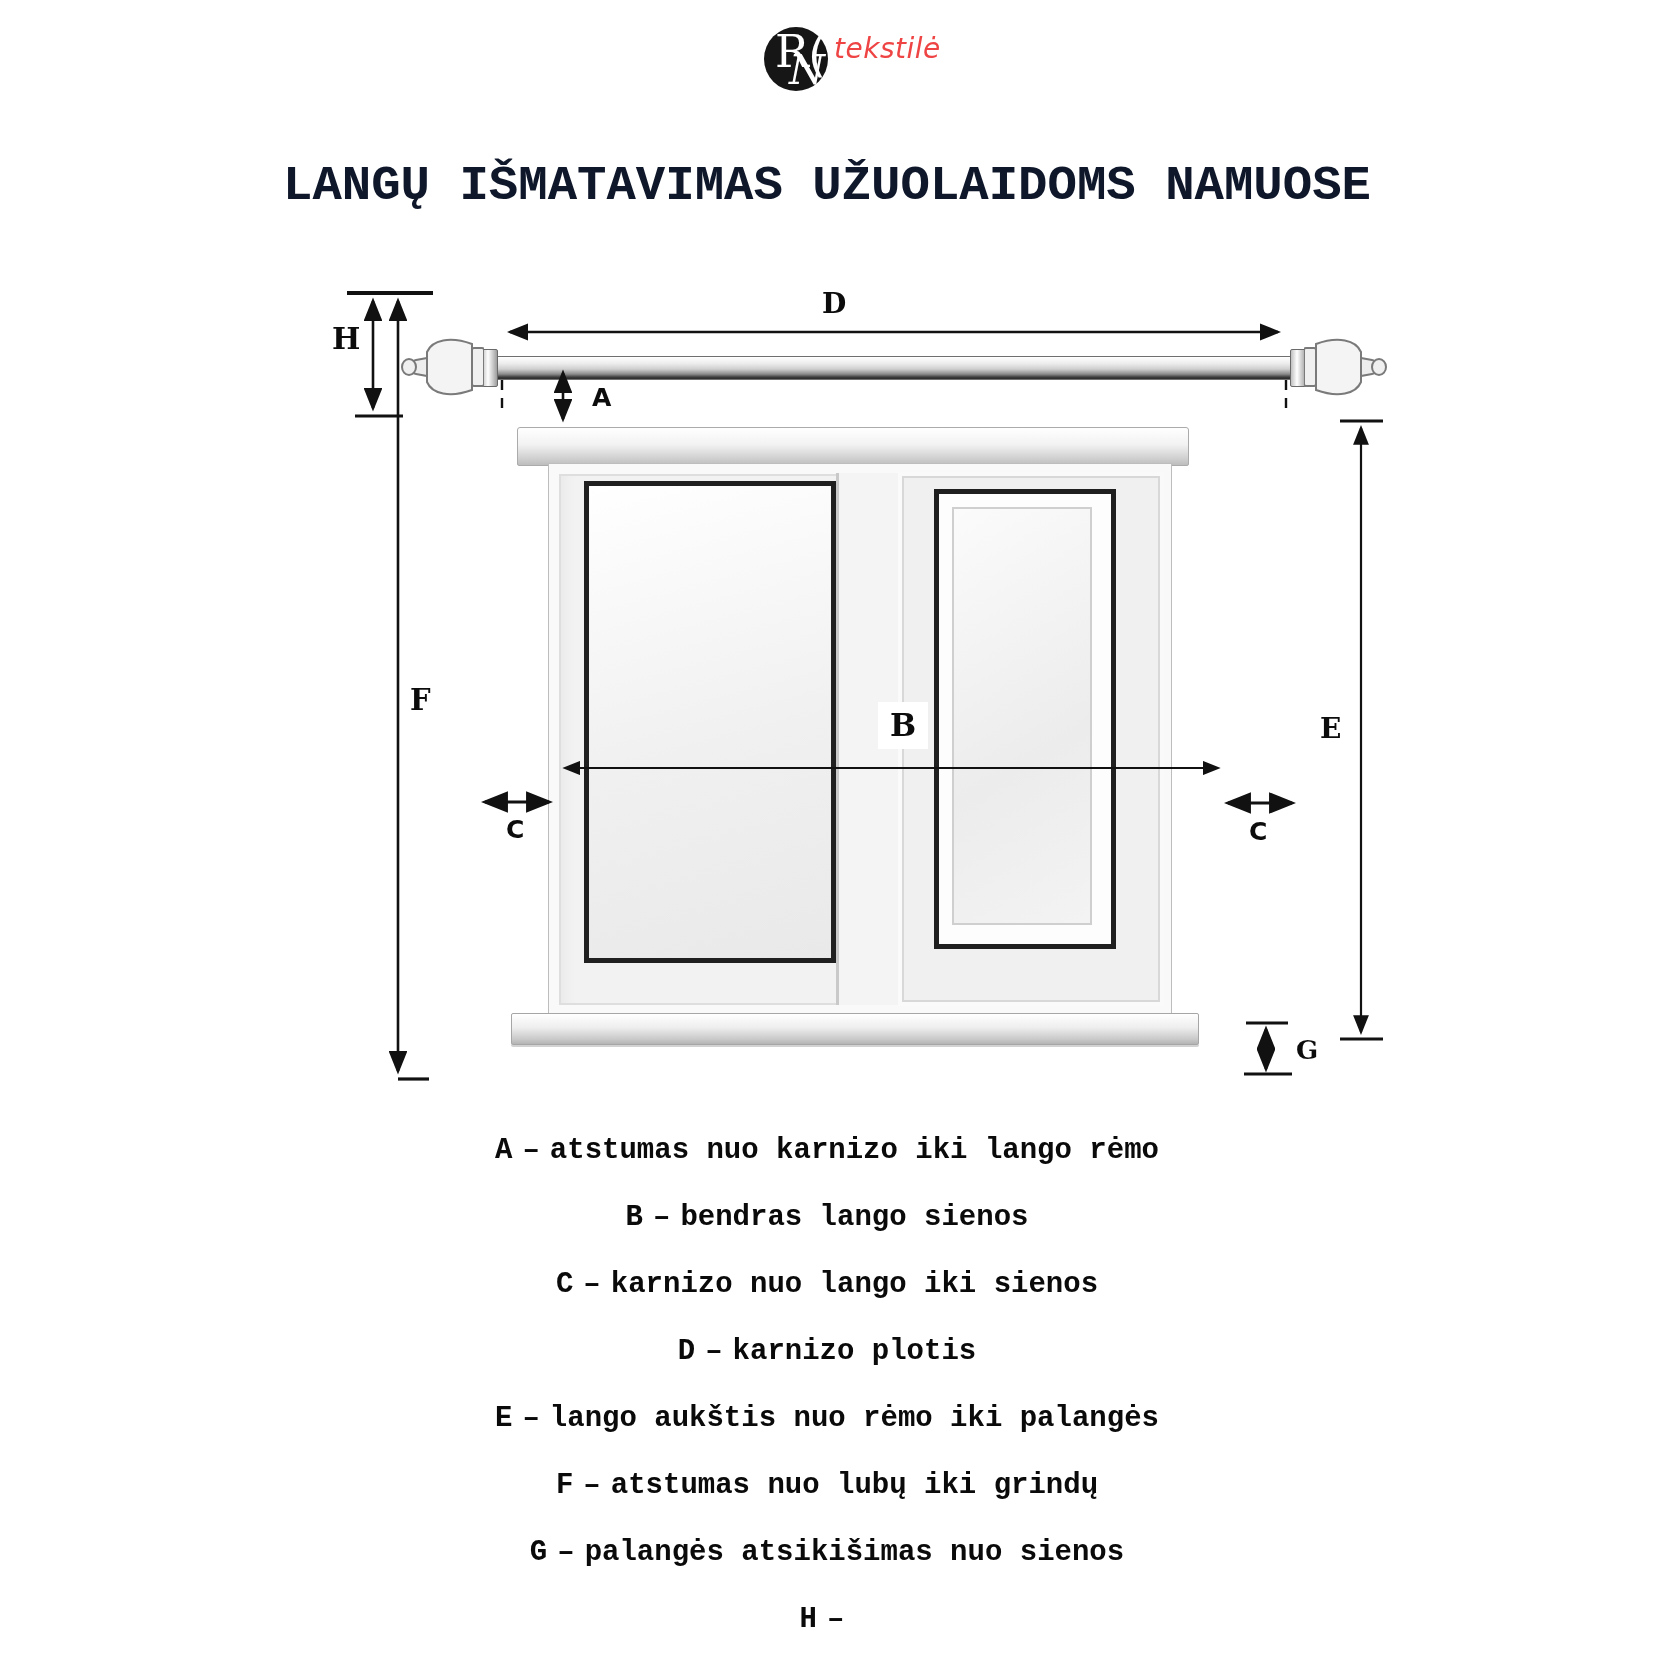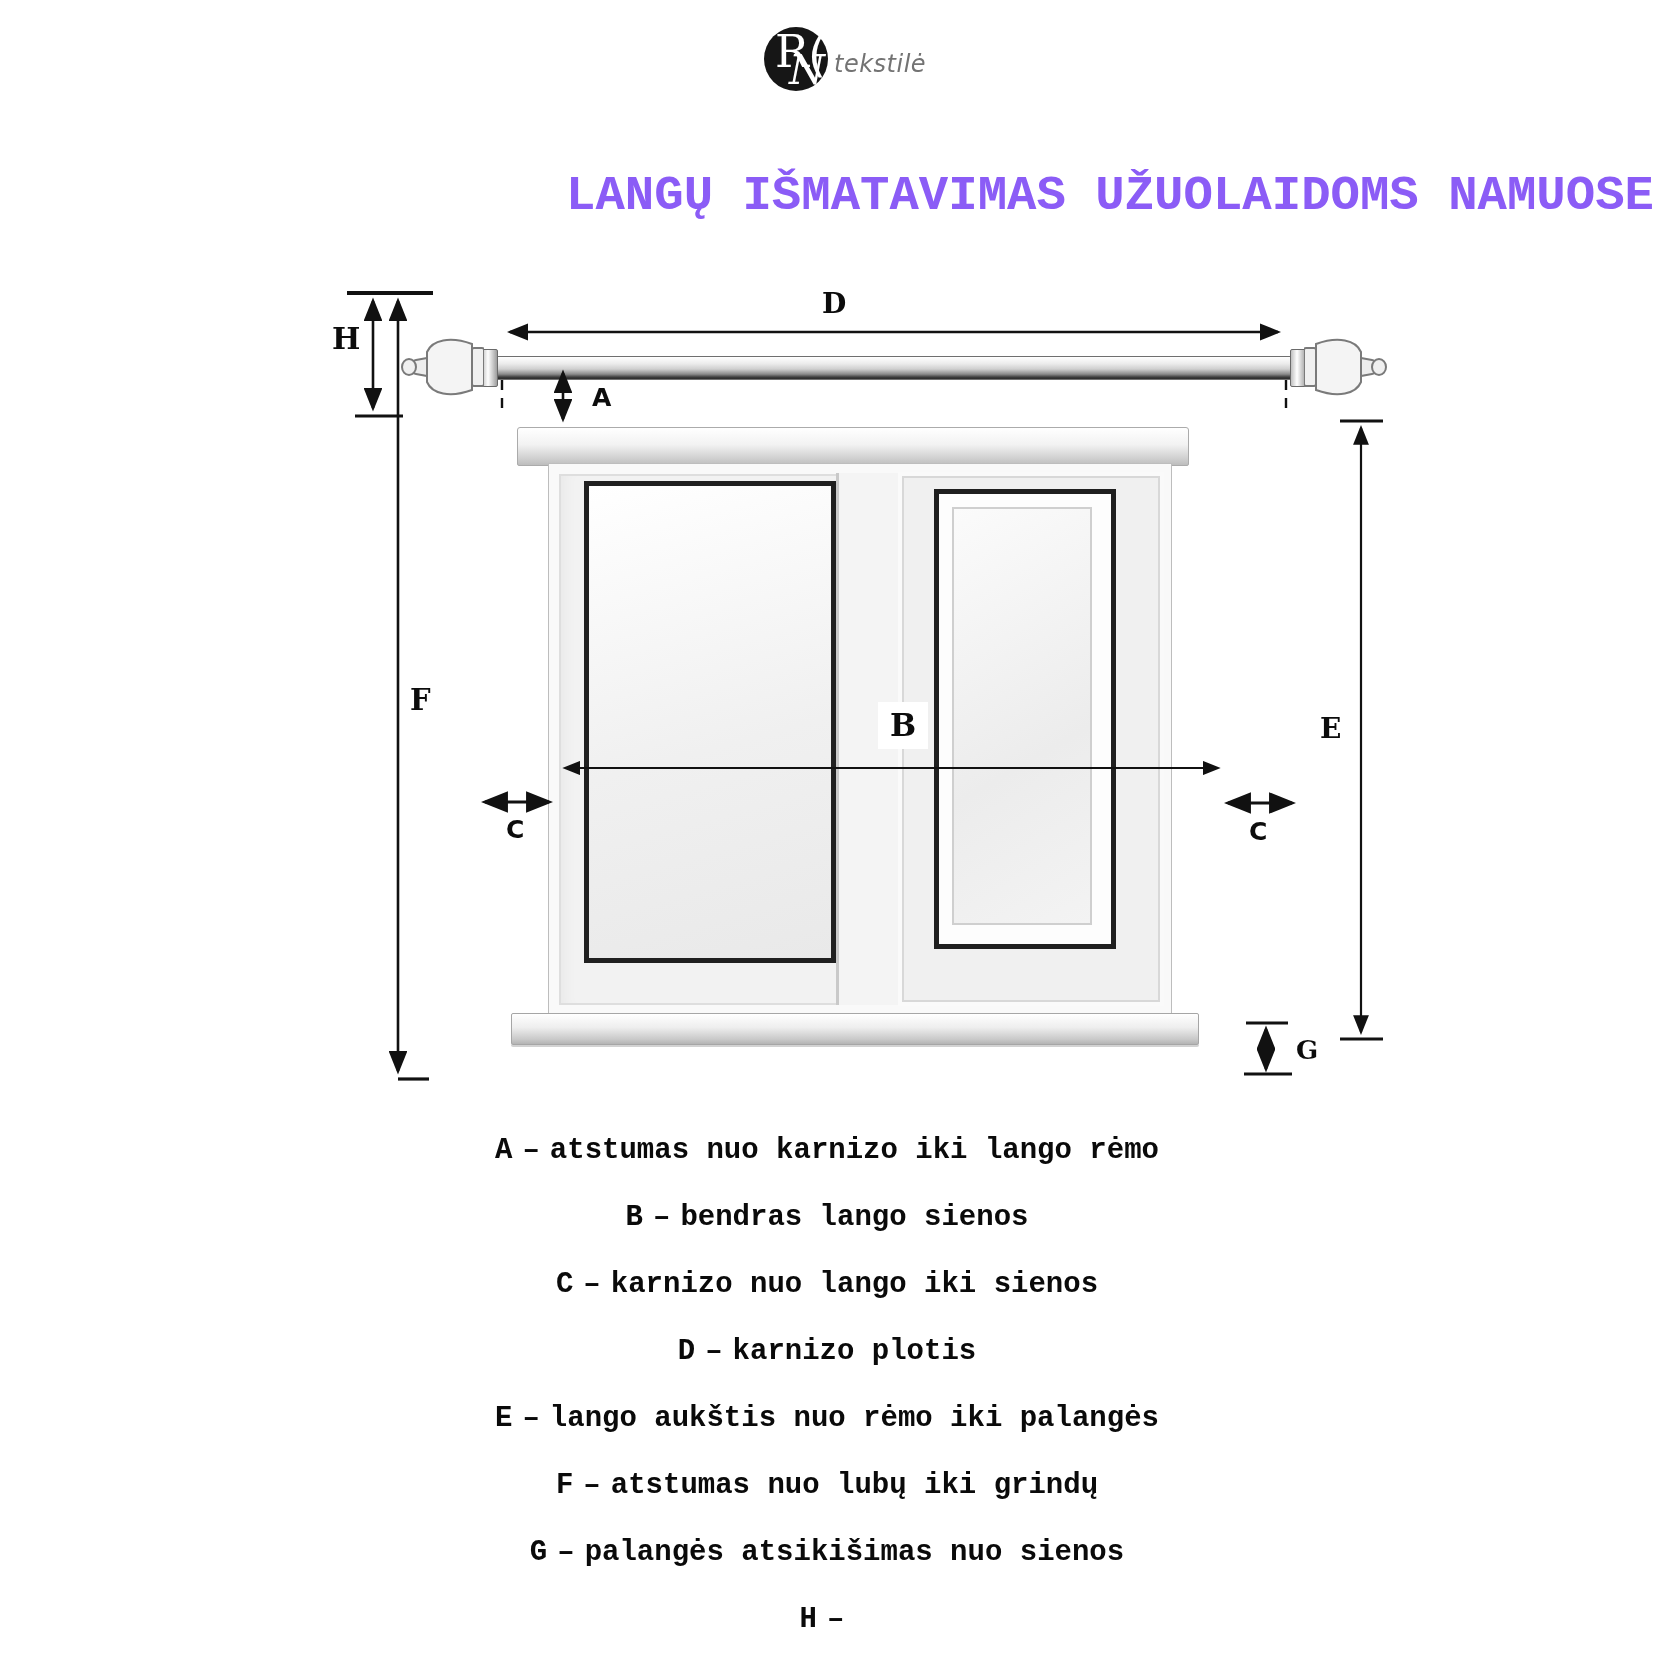--- a/index.html
+++ b/index.html
@@ -7,27 +7,27 @@
        font-family:"Liberation Sans", sans-serif;color:#0a0a0a;}
 
   
   .logo{position:absolute;left:0;top:0;width:100%;height:120px;z-index:5;}
   .logo-circle{position:absolute;left:764px;top:27px;width:64px;height:64px;
                border-radius:50%;background:#161616;}
   .logo-letter{position:absolute;color:#ffffff;line-height:1;z-index:6;}
   .logo-r{left:775px;top:29px;font-size:45px;font-family:"DejaVu Serif",serif;font-weight:400;}
   .logo-n{left:789px;top:50px;font-size:41px;font-family:"DejaVu Serif",serif;font-style:italic;}
   .logo-paren{left:808px;top:32px;font-size:46px;font-family:"DejaVu Sans",sans-serif;color:#ffffff;}
-  .logo-word{position:absolute;left:834px;top:50px;font-size:24px;font-style:italic;
-             font-family:"DejaVu Sans",sans-serif;color:#737373;letter-spacing:0.5px;z-index:6;}
-
-  
-  .title{position:absolute;top:168px;left:0;width:100%;text-align:right;
+  .logo-word{position:absolute;left:834px;top:32px;font-size:28px;font-style:italic;
+             font-family:"DejaVu Sans",sans-serif;color:#ef4444;letter-spacing:0.5px;z-index:6;}
+
+  
+  .title{position:absolute;top:158px;left:0;width:100%;text-align:center;
          font-family:"Liberation Mono",monospace;font-weight:bold;font-size:49px;
-         color:#8b5cf6;letter-spacing:0px;}
+         color:#0f172a;letter-spacing:0px;}
 
   
   .window{position:absolute;inset:0;z-index:1;}
   .cornice{position:absolute;left:517px;top:427px;width:670px;height:37px;
            background:linear-gradient(180deg,#ffffff 0%,#f2f2f2 45%,#d2d2d2 80%,#bdbdbd 100%);
            border:1px solid #ababab;border-radius:3px 3px 2px 2px;}
   .frame{position:absolute;left:548px;top:463px;width:622px;height:551px;
          background:#f2f2f2;border:1px solid #bdbdbd;
          box-shadow:inset 0 0 0 10px #f9f9f9, inset 0 0 0 12px #dedede,
                     inset -14px 0 16px rgba(0,0,0,0.05), inset 14px 0 16px rgba(0,0,0,0.05);}

